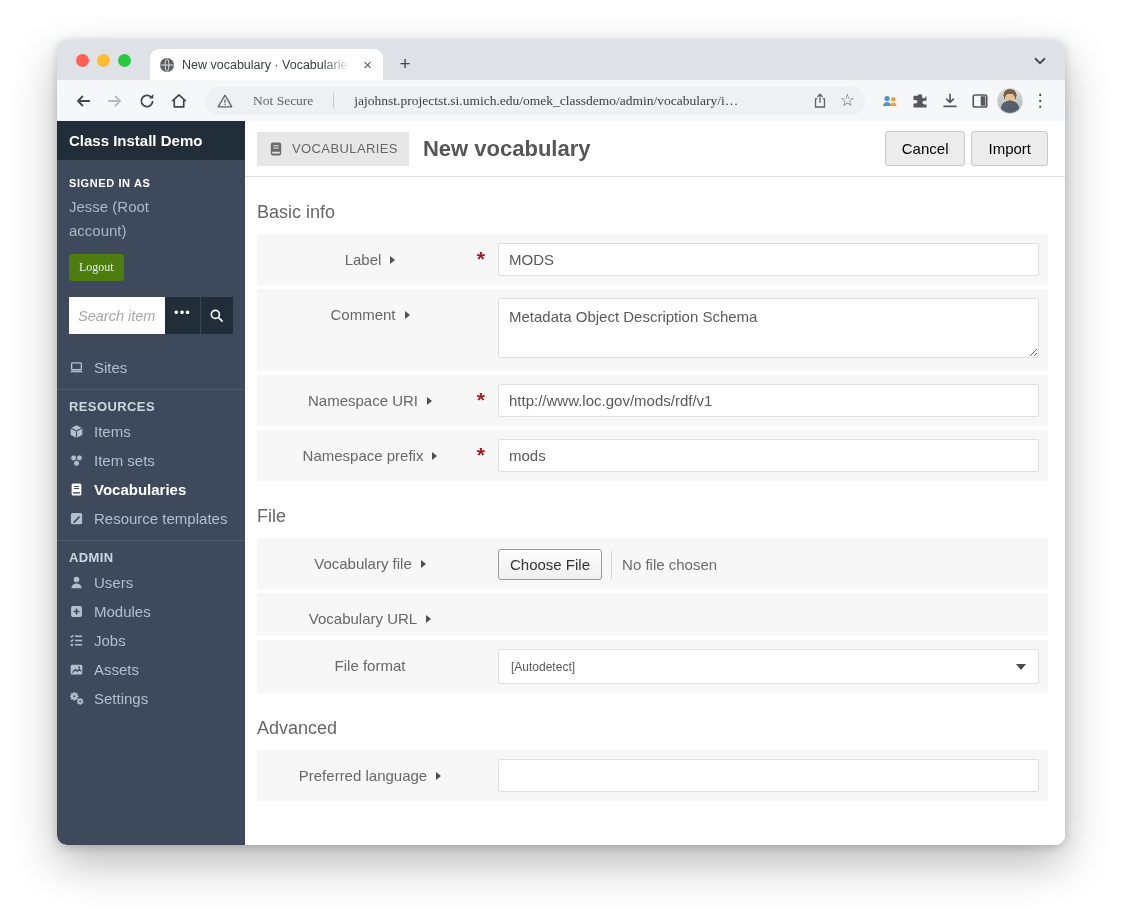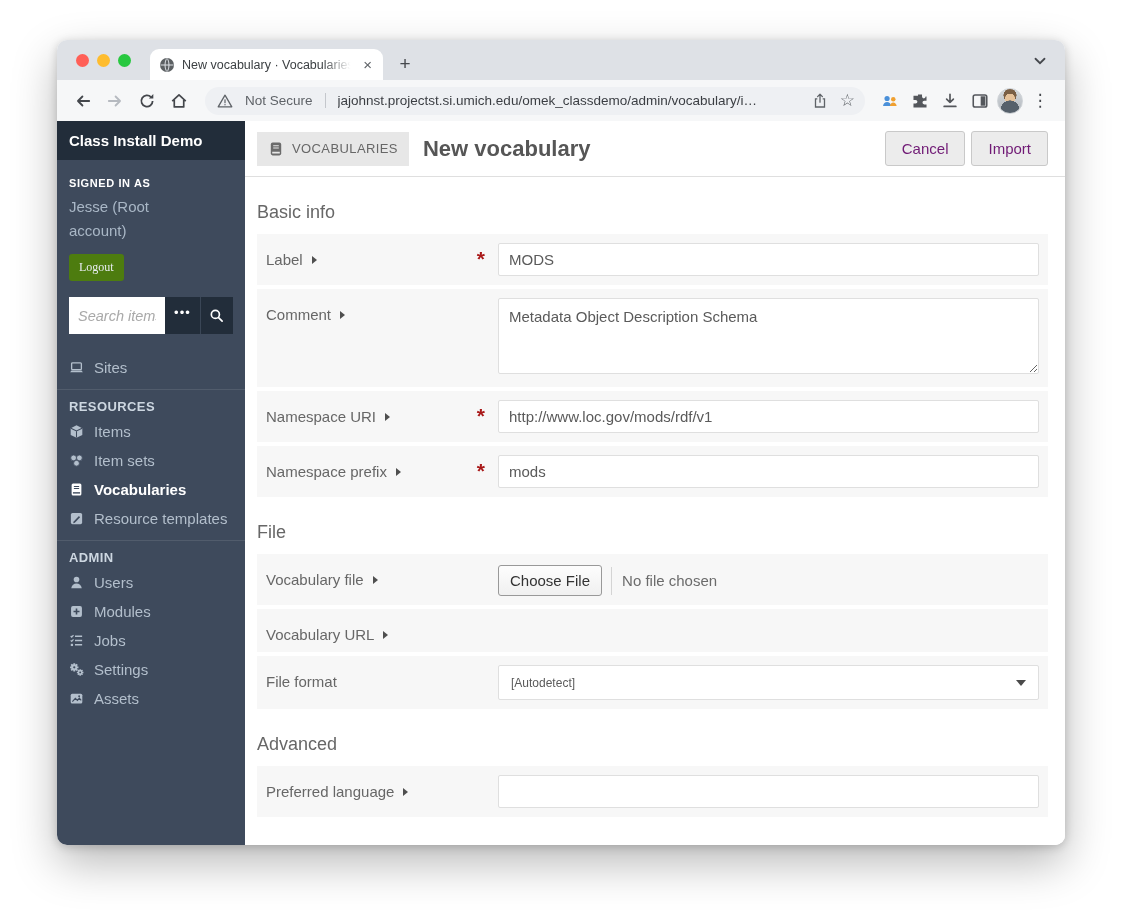--- a/index.html
+++ b/index.html
@@ -37,21 +37,21 @@
   .tab-close{font-size:15px;color:#5f6368;cursor:default;line-height:1;padding:0 2px;}
   .newtab{width:28px;height:28px;margin:0 0 2px 8px;display:flex;align-items:center;justify-content:center;
     font-size:19px;color:#45484d;border-radius:50%;}
   .tab-search{position:absolute;right:16px;top:12px;width:18px;height:18px;}
   .icon16{width:16px;height:16px;display:block;}
   .icon18{width:18px;height:18px;display:block;}
 
   .toolbar{height:41px;background:var(--chrome-tool);display:flex;align-items:center;padding:0 12px;gap:4px;}
   .nav-btn{width:28px;height:28px;display:flex;align-items:center;justify-content:center;border-radius:50%;}
   .omnibox{flex:1;height:28px;background:#eef0f3;border-radius:14px;display:flex;align-items:center;
-    padding:0 10px 0 12px;margin:0 8px;gap:12px;min-width:0;}
+    padding:0 10px 0 12px;margin:0 8px;gap:20px;min-width:0;font-family:Liberation Serif, serif;}
   .omni-label{font-size:13.5px;color:#5f6368;white-space:nowrap;}
   .omni-sep{width:1px;height:15px;background:#c4c7cc;}
   .omni-url{font-size:13.5px;color:#3b3e43;white-space:nowrap;overflow:hidden;flex:1;}
   .omni-right{display:flex;align-items:center;gap:12px;margin-left:6px;}
   .star-glyph{font-size:17px;color:#5f6368;line-height:1;}
   .ext-btn{width:26px;height:26px;display:flex;align-items:center;justify-content:center;}
   .avatar{width:26px;height:26px;border-radius:50%;
     background:
       radial-gradient(circle at 50% 86%, #55606b 0 38%, transparent 39%),
       radial-gradient(circle at 50% 40%, #e6c29a 0 26%, transparent 27%),
@@ -87,35 +87,35 @@
   .nav-divider{border-top:1px solid rgba(255,255,255,.10);margin-top:7px;}
   .i15{width:15px;height:15px;display:block;}
 
   
   .main{flex:1;background:#fff;display:flex;flex-direction:column;min-width:0;}
   .page-header{display:flex;align-items:center;padding:10px 17px 10px 12px;border-bottom:1px solid var(--border);}
   .vocab-badge{display:flex;align-items:center;gap:8px;background:#e7e7e7;padding:9px 11px;
     font-size:13px;color:#676767;letter-spacing:.4px;}
   .page-title{font-size:22px;font-weight:700;color:#565656;margin-left:14px;flex:1;}
   .hd-btn{background:#ececec;border:1px solid #c9c9c9;border-radius:3px;padding:8px 16px;
-    font-size:15px;color:#701a75;font-family:inherit;margin-left:6px;}
+    font-size:15px;color:#000000;font-family:inherit;margin-left:6px;}
 
   .form-area{padding:0 17px 0 12px;flex:1;overflow:hidden;}
   .sec-heading{font-size:18px;font-weight:400;color:var(--ink);margin:25px 0 11px;}
   .sec-heading.gap{}
   .field-row{display:flex;background:var(--row);padding:9px;margin-bottom:4px;align-items:flex-start;}
   .f-meta{width:232px;flex-shrink:0;display:flex;align-items:center;gap:9px;position:relative;
-    padding:8px 24px 0 0;font-size:15px;color:var(--ink);}
+    padding:8px 24px 0 0;font-size:15px;color:var(--ink);justify-content:center;}
   .tri-right{width:0;height:0;border-top:4px solid transparent;border-bottom:4px solid transparent;
     border-left:5px solid #4f4f4f;margin-top:1px;}
   .req-star{position:absolute;right:13px;top:4px;color:var(--red);font-size:21px;font-weight:700;}
   .f-input{flex:1;min-width:0;}
   .t-input{width:100%;height:33px;border:1px solid var(--border);border-radius:2px;background:#fff;
     padding:0 10px;font-size:15px;color:#5a5a5a;font-family:inherit;}
-  textarea.t-input{height:76px;padding:7px 10px;resize:vertical;line-height:1.4;}
+  textarea.t-input{height:60px;padding:7px 10px;resize:vertical;line-height:1.4;}
   .file-wrap{display:flex;align-items:center;padding-top:2px;}
   .choose-btn{background:linear-gradient(#fdfdfd,#f0f0f0);border:1px solid #999;border-radius:3px;
     padding:6px 11px;font-size:15px;color:#333;font-family:inherit;}
   .file-sep{width:1px;height:28px;background:#d4d4d4;margin:0 10px 0 9px;}
   .file-status{font-size:15px;color:#6b6b6b;}
   .select-box{width:100%;height:35px;border:1px solid var(--border);border-radius:2px;background:#fff;
     display:flex;align-items:center;justify-content:space-between;padding:0 12px;font-size:12px;color:#5a5a5a;}
   .caret-down{width:0;height:0;border-left:5px solid transparent;border-right:5px solid transparent;
     border-top:6px solid #4a4a4a;}
 </style>
@@ -291,41 +291,41 @@
         <div class="nav-item">
           <svg class="i15" viewBox="0 0 16 16">
               <path d="M6.4 3.4H14M6.4 8H14M6.4 12.6H14" stroke="currentColor" stroke-width="1.5"></path>
               <path d="M1.8 3.2 2.9 4.3 4.8 2.2M1.8 7.8 2.9 8.9 4.8 6.8" fill="none" stroke="currentColor" stroke-width="1.3"></path>
               <rect x="1.9" y="11.5" width="2.4" height="2.4" fill="currentColor"></rect>
             </svg>
           <span>Jobs</span>
         </div>
         <div class="nav-item">
           <svg class="i15" viewBox="0 0 16 16">
+              <rect x="1.8" y="2.8" width="12.4" height="10.4" rx="1.6" fill="currentColor"></rect>
+              <path d="M3.6 11.4 6.8 7.8l2.2 2.2 2-2.4 2 2.4" fill="none" stroke="var(--sbg)" stroke-width="1.2"></path>
+              <circle cx="10.8" cy="5.6" r="1" fill="var(--sbg)"></circle>
+            </svg>
+          <span>Assets</span>
+        </div>
+        <div class="nav-item">
+          <svg class="i15" viewBox="0 0 16 16">
               <g stroke="currentColor" stroke-width="2">
                 <path d="M5.6 1.2v9M1.1 5.7h9M2.4 2.5l6.4 6.4M8.8 2.5 2.4 8.9"></path>
               </g>
               <circle cx="5.6" cy="5.7" r="3.3" fill="currentColor"></circle>
               <circle cx="5.6" cy="5.7" r="1.2" fill="var(--sbg)"></circle>
               <g stroke="currentColor" stroke-width="1.6">
                 <path d="M11.9 7.6v7M8.4 11.1h7M9.4 8.6l5 5M14.4 8.6l-5 5"></path>
               </g>
               <circle cx="11.9" cy="11.1" r="2.5" fill="currentColor"></circle>
               <circle cx="11.9" cy="11.1" r="1" fill="var(--sbg)"></circle>
             </svg>
           <span>Settings</span>
         </div>
-        <div class="nav-item">
-          <svg class="i15" viewBox="0 0 16 16">
-              <rect x="1.8" y="2.8" width="12.4" height="10.4" rx="1.6" fill="currentColor"></rect>
-              <path d="M3.6 11.4 6.8 7.8l2.2 2.2 2-2.4 2 2.4" fill="none" stroke="var(--sbg)" stroke-width="1.2"></path>
-              <circle cx="10.8" cy="5.6" r="1" fill="var(--sbg)"></circle>
-            </svg>
-          <span>Assets</span>
-        </div>
       </nav>
     </aside>
 
     <main class="main">
       <div class="page-header">
         <span class="vocab-badge">
           <svg class="icon16" viewBox="0 0 16 16">
               <rect x="2.8" y="1.6" width="10.4" height="12.8" rx="1.8" fill="#6b6b6b"></rect>
               <path d="M5.2 4.8h5.6M5.2 7h5.6" stroke="#e7e7e7" stroke-width="1.1"></path>
               <path d="M4.2 11.6h7.6" stroke="#e7e7e7" stroke-width="1.6"></path>

